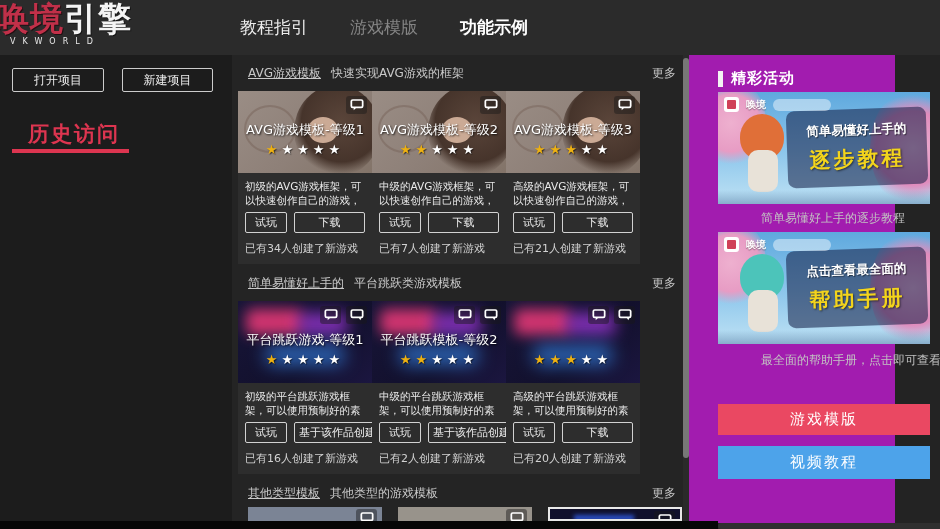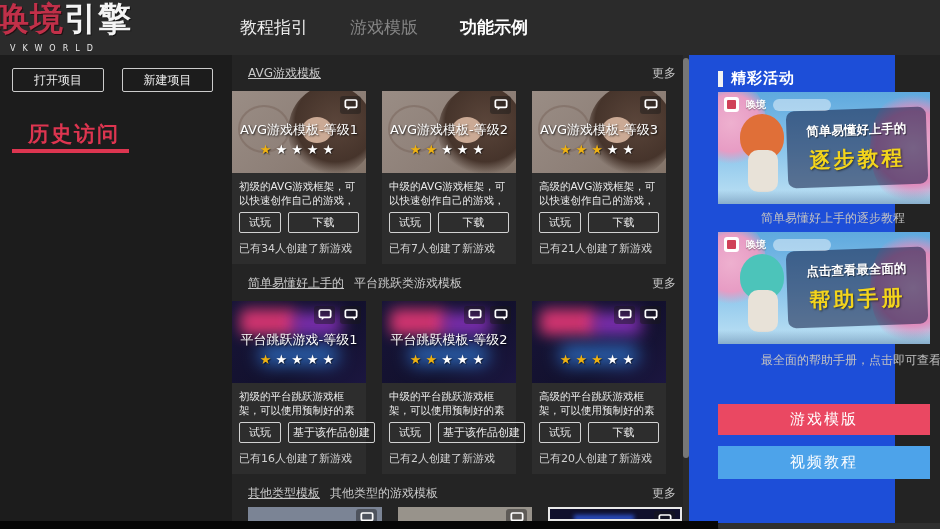--- a/index.html
+++ b/index.html
@@ -5,42 +5,42 @@
   html,body{margin:0;padding:0;background:#111;}
   *{box-sizing:border-box;font-family:"DejaVu Sans","Liberation Sans",sans-serif;}
   .app{position:relative;width:940px;height:529px;overflow:hidden;background:#232323;}
 
   
   .topbar{position:absolute;left:0;top:0;width:940px;height:55px;background:#2b2b2b;}
   .logo{position:absolute;left:-4px;top:2px;width:200px;}
   .logo-main{font-size:33px;font-weight:bold;letter-spacing:1px;line-height:34px;white-space:nowrap;}
   .logo-red{color:#c13049;text-shadow:1px 1px 0 #201012;}
   .logo-white{color:#f4f4f4;text-shadow:1px 1px 0 #141414;}
-  .logo-sub{color:#e8e8e8;font-size:8px;letter-spacing:7px;margin-left:14px;margin-top:8px;}
+  .logo-sub{color:#e8e8e8;font-size:8px;letter-spacing:7px;margin-left:14px;margin-top:1px;}
   .nav{position:absolute;left:240px;top:0;height:55px;display:flex;align-items:center;gap:42px;}
   .nav-item{font-size:17px;color:#ededed;cursor:pointer;white-space:nowrap;}
   .nav-item.dim{color:#848484;}
   .nav-item.active{color:#ffffff;font-weight:bold;}
 
   
   .lsidebar{position:absolute;left:0;top:55px;width:232px;height:468px;background:#1c1c1c;}
   .sbtn{position:absolute;top:13px;height:24px;background:transparent;border:1px solid #cccccc;
         color:#ececec;font-size:12px;border-radius:2px;cursor:pointer;}
   .sbtn.open{left:12px;width:92px;}
   .sbtn.new{left:122px;width:91px;}
   .history{position:absolute;left:28px;top:65px;font-size:21px;color:#dd3550;font-weight:bold;letter-spacing:2px;}
   .history-underline{position:absolute;left:12px;top:94px;width:117px;height:4px;background:#dd3550;}
 
   
   .main{position:absolute;left:232px;top:55px;width:451px;height:468px;background:#242424;}
   .sec-head{position:absolute;left:16px;right:7px;height:16px;display:flex;align-items:center;}
   .sec-title{font-size:12px;color:#c9c9c9;text-decoration:underline;}
   .sec-sub{font-size:12px;color:#c9c9c9;margin-left:10px;}
   .sec-more{margin-left:auto;font-size:12px;color:#c4c4c4;cursor:pointer;}
-  .row{position:absolute;left:0;display:flex;gap:16px;}
+  .row{position:absolute;left:6px;display:flex;}
   .card{width:134px;background:#2d2d2d;}
   .card-img{position:relative;height:82px;overflow:hidden;}
   .chips{position:absolute;top:5px;right:5px;display:flex;gap:5px;}
   .chip{width:21px;height:18px;background:rgba(25,25,25,.45);border-radius:3px;
         display:flex;align-items:center;justify-content:center;cursor:pointer;}
   .card-title{position:absolute;left:0;right:0;top:30px;text-align:center;color:#fff;font-size:13px;
         text-shadow:1px 1px 2px rgba(0,0,0,.8);white-space:nowrap;}
   .stars{position:absolute;left:0;right:0;top:48px;text-align:center;letter-spacing:4px;}
   .st{font-size:13px;text-shadow:1px 1px 1px rgba(0,0,0,.6);}
   .st.g{color:#eeb111;}
@@ -72,21 +72,21 @@
   .p1{background:#7b8495;}
   .p2{background:#98938b;}
   .p3{background:#10102c;border:2px solid #e8e8e8;}
   .p3 .glow{position:absolute;left:24px;top:6px;width:60px;height:6px;background:#2c50c8;filter:blur(2px);}
 
   
   .vscroll{position:absolute;left:683px;top:55px;width:6px;height:468px;background:#2a2a2a;}
   .vscroll .thumb{position:absolute;left:0;top:3px;width:6px;height:400px;border-radius:3px;background:#777777;}
 
   
-  .rpanel{position:absolute;left:689px;top:55px;width:206px;height:468px;background:#1d4ed8;padding-left:17px;}
+  .rpanel{position:absolute;left:689px;top:55px;width:206px;height:468px;background:#a21caf;padding-left:17px;}
   .rhead{position:absolute;left:29px;top:14px;display:flex;align-items:center;gap:8px;}
   .rhead .bar{width:5px;height:16px;background:#f2f2f2;}
   .rhead .txt{color:#ffffff;font-size:15px;font-weight:bold;letter-spacing:1px;}
   .promo{position:absolute;left:29px;width:212px;height:112px;overflow:hidden;cursor:pointer;
          background:linear-gradient(180deg,#5fa9de 0%,#8ec7ec 55%,#bfe2f4 100%);}
   .promo .tree-l{position:absolute;left:-22px;top:-14px;width:70px;height:90px;border-radius:50%;
          background:radial-gradient(circle,#eeb0cf 0%,#e79cc4 50%,rgba(231,156,196,0) 72%);}
   .promo .tree-r{position:absolute;right:-26px;top:-4px;width:86px;height:120px;border-radius:50%;
          background:radial-gradient(circle,#f0b6d4 0%,#e08cbd 50%,rgba(224,140,189,0) 72%);}
   .promo .ground{position:absolute;left:0;right:0;bottom:0;height:14px;background:linear-gradient(180deg,rgba(120,170,210,.0),rgba(90,130,170,.55));}
@@ -134,20 +134,21 @@
     <button class="sbtn new">新建项目</button>
     <button class="sbtn open">打开项目</button>
     <div class="history">历史访问</div>
     <div class="history-underline"></div>
   </div>
 
   <div class="main">
 
     <div class="sec-head" style="top:10px;">
       <span class="sec-title">AVG游戏模板</span>
+      <span class="sec-sub">快速实现AVG游戏的框架</span>
       <span class="sec-more">更多</span>
     </div>
 
     <div class="row" style="top:36px;">
 
       <div class="card">
         <div class="card-img art-avg">
           <div class="sketch"></div>
           <div class="hair"></div>
           <div class="face"></div>

